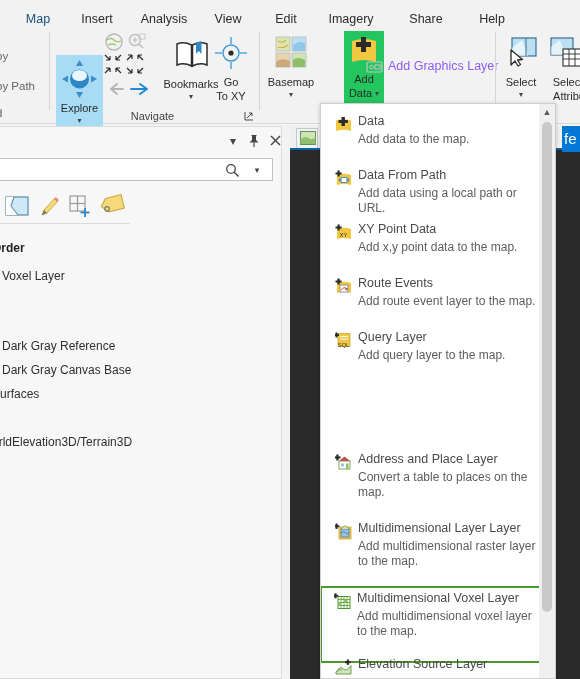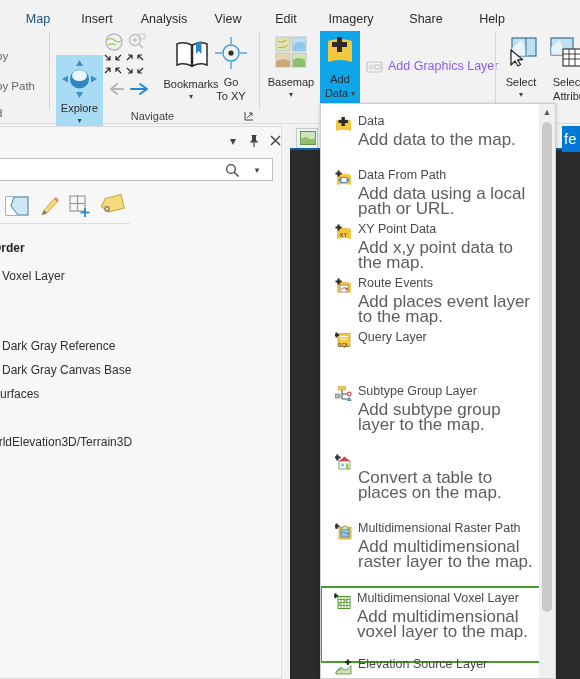--- a/index.html
+++ b/index.html
@@ -38,21 +38,21 @@
   }
 
   .big-btn {
     position:absolute; text-align:center; font-size:11px; color:#2b2b2b;
     line-height:12px; cursor:default;
   }
   .big-btn .cap { display:block; }
   .explore-btn {
     background:#a8dcf5;
   }
-  .adddata-btn { background:#0ea5e9; }
+  .adddata-btn { background:#22c55e;margin-left:24px; }
 
   .chev { font-size:8px; color:#444; display:block; line-height:9px; }
 
   .clipped-text { position:absolute; font-size:11.5px; color:#666; white-space:nowrap; }
 
   
   .pane {
     position:absolute; left:0; top:126px; width:282px; height:553px;
     background:#f7f7f7; border:1px solid #dcdcdc; border-left:none;
   }
@@ -109,21 +109,21 @@
     position:absolute; left:1px; width:218px; cursor:default;
   }
   .mitem .mi-icon {
     position:absolute; left:13px; top:2px; width:17px; height:17px;
   }
   .mitem .mi-title {
     position:absolute; left:36px; top:0; font-size:12.5px; color:#4a4a4a; white-space:nowrap;
   }
   .mitem .mi-desc {
     position:absolute; left:36px; top:18px; width:180px;
-    font-size:17px; color:#5d5d5d; line-height:15px;
+    font-size:12px; color:#5d5d5d; line-height:15px;
   }
   .mitem.selected {
     border:2px solid #4c9a2a; left:-1px; width:222px; background:#fff;
   }
   .mitem.selected .mi-icon { left:12px; top:5px; }
   .mitem.selected .mi-title { left:35px; top:3px; }
   .mitem.selected .mi-desc { left:35px; top:21px; }
 
   svg { display:block; }
 </style>
@@ -446,79 +446,68 @@
         <svg width="17" height="17" viewBox="0 0 17 17">
           <path d="M2 5 Q9 2.5 16 5 L16 15 Q9 12.8 2 15 Z" fill="#f2c841"></path>
           <rect x="2.5" y="0.5" width="2.2" height="6" fill="#2b2b2b"></rect>
           <rect x="0.5" y="2.5" width="6.2" height="2" fill="#2b2b2b"></rect>
           <rect x="5" y="7" width="8" height="7" fill="#fff" stroke="#888" stroke-width="0.9"></rect>
           <path d="M6 12 Q9 8 12 11" stroke="#c0504d" stroke-width="1" fill="none"></path>
           <circle cx="11.5" cy="11" r="1.3" fill="#c0504d"></circle>
         </svg>
       </div>
       <div class="mi-title">Route Events</div>
-      <div class="mi-desc">Add places event layer to the map.</div>
+      <div class="mi-desc">Add route event layer to the map.</div>
     </div>
 
     <div class="mitem" style="top:226px;height:36px;">
       <div class="mi-icon">
         <svg width="17" height="17" viewBox="0 0 17 17">
           <rect x="3" y="1.5" width="12" height="13" fill="#f2c841" stroke="#c9a93f" stroke-width="0.8"></rect>
           <g stroke="#fff" stroke-width="0.9">
             <line x1="5" y1="4.5" x2="13" y2="4.5"></line>
             <line x1="5" y1="7" x2="13" y2="7"></line>
           </g>
           <rect x="0.5" y="0.5" width="2" height="5" fill="#2b2b2b"></rect>
           <rect x="-1" y="2" width="5" height="2" fill="#2b2b2b"></rect>
           <text x="8.5" y="15" font-family="Liberation Sans, sans-serif" font-size="5.4" fill="#2b2b2b" text-anchor="middle">SQL</text>
         </svg>
       </div>
       <div class="mi-title">Query Layer</div>
-    </div>
-
-    <div class="mitem" style="top:280px;height:51px;">
-      <div class="mi-icon">
-        <svg width="17" height="17" viewBox="0 0 17 17">
-          <rect x="3.5" y="0.5" width="7" height="3.5" fill="#f2c841" stroke="#c9a93f" stroke-width="0.7"></rect>
-          <path d="M7 4 L7 13 M7 8 L13 8 M7 13 L13 13" stroke="#555" stroke-width="1.1" fill="none"></path>
-          <rect x="0.5" y="8" width="4.5" height="4" fill="#bbb" stroke="#777" stroke-width="0.7"></rect>
-          <circle cx="14.3" cy="8" r="1.8" fill="none" stroke="#c0504d" stroke-width="1.2"></circle>
-          <polygon points="14.3,11.4 16.2,14.5 12.4,14.5" fill="#6fa8dc" stroke="#3a6f91" stroke-width="0.7"></polygon>
-        </svg>
-      </div>
-      <div class="mi-title">Subtype Group Layer</div>
-      <div class="mi-desc">Add subtype group layer to the map.</div>
-    </div>
+      <div class="mi-desc">Add query layer to the map.</div>
+    </div>
+
 
     <div class="mitem" style="top:348px;height:51px;">
       <div class="mi-icon">
         <svg width="17" height="17" viewBox="0 0 17 17">
           <rect x="4" y="7" width="11" height="8" fill="#fff" stroke="#7a9a4f" stroke-width="0.9"></rect>
           <polygon points="4,7 9.5,2.5 15,7" fill="#c0504d"></polygon>
           <rect x="6" y="9.5" width="3" height="3" fill="#9bc2e6"></rect>
           <rect x="11" y="9.5" width="2.5" height="5.5" fill="#8fbf6a"></rect>
           <rect x="1.3" y="0.5" width="2.2" height="6" fill="#2b2b2b"></rect>
           <rect x="-0.7" y="2.4" width="6.2" height="2.1" fill="#2b2b2b"></rect>
         </svg>
       </div>
+      <div class="mi-title">Address and Place Layer</div>
       <div class="mi-desc">Convert a table to places on the map.</div>
     </div>
 
     <div class="mitem" style="top:417px;height:51px;">
       <div class="mi-icon">
         <svg width="17" height="17" viewBox="0 0 17 17">
           <rect x="4" y="4" width="12" height="12" fill="#f2c841" stroke="#c9a93f" stroke-width="0.8"></rect>
           <rect x="6" y="6" width="8" height="8" fill="#9bc2e6" stroke="#4e7fa8" stroke-width="0.8"></rect>
           <path d="M6 6 L10 2.5 L14 6" fill="#cfe5b8" stroke="#6b8f4d" stroke-width="0.7"></path>
           <path d="M6 10 q2.5 -2.5 5 0 t3 -0.5" stroke="#4e7fa8" stroke-width="0.9" fill="none"></path>
           <rect x="0.5" y="0.5" width="2.1" height="5.4" fill="#2b2b2b"></rect>
           <rect x="-1.2" y="2.2" width="5.6" height="2" fill="#2b2b2b"></rect>
         </svg>
       </div>
-      <div class="mi-title">Multidimensional Raster Path</div>
+      <div class="mi-title">Multidimensional Layer Layer</div>
       <div class="mi-desc">Add multidimensional raster layer to the map.</div>
     </div>
 
     <div class="mitem selected" style="top:482px;height:77px;">
       <div class="mi-icon">
         <svg width="17" height="17" viewBox="0 0 17 17">
           <rect x="4" y="3.5" width="12" height="12" fill="#ffffff" stroke="#4c9a2a" stroke-width="1"></rect>
           <g stroke="#4c9a2a" stroke-width="0.8">
             <line x1="7" y1="3.5" x2="7" y2="15.5"></line>
             <line x1="10" y1="3.5" x2="10" y2="15.5"></line>

